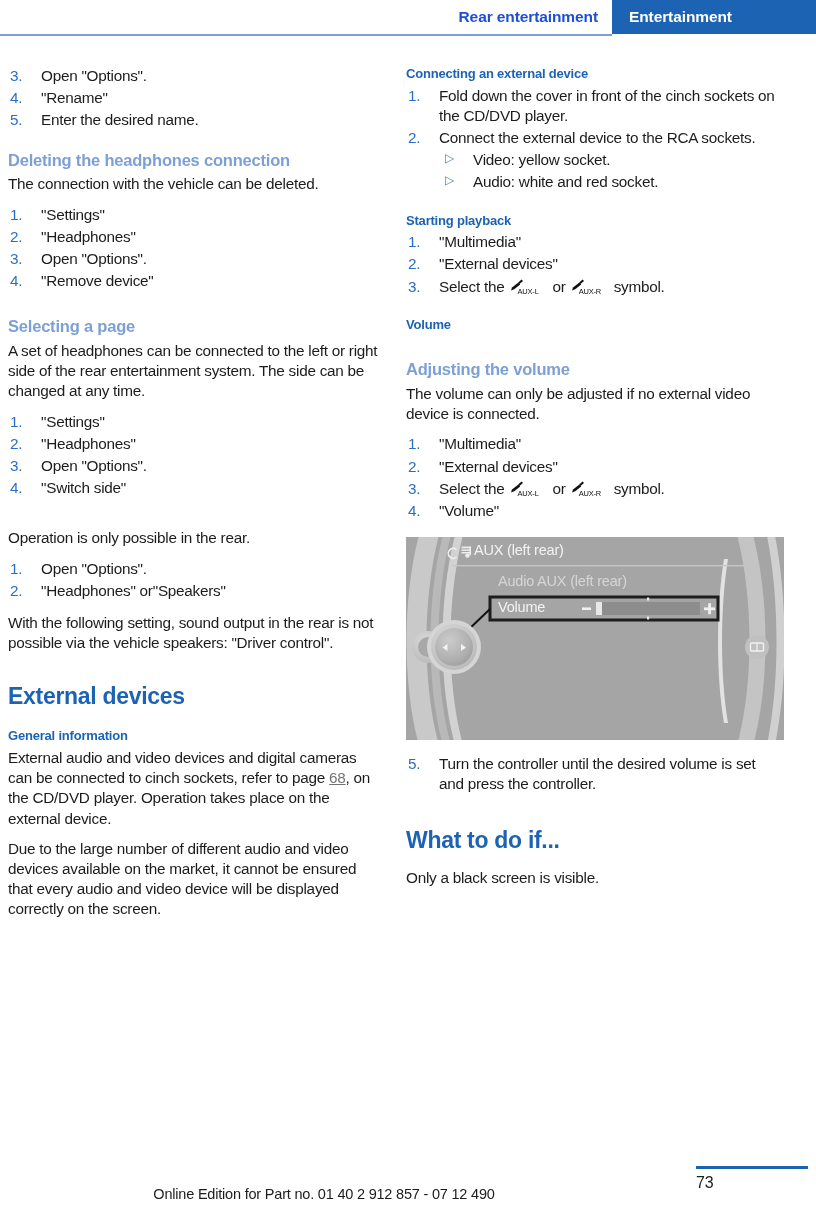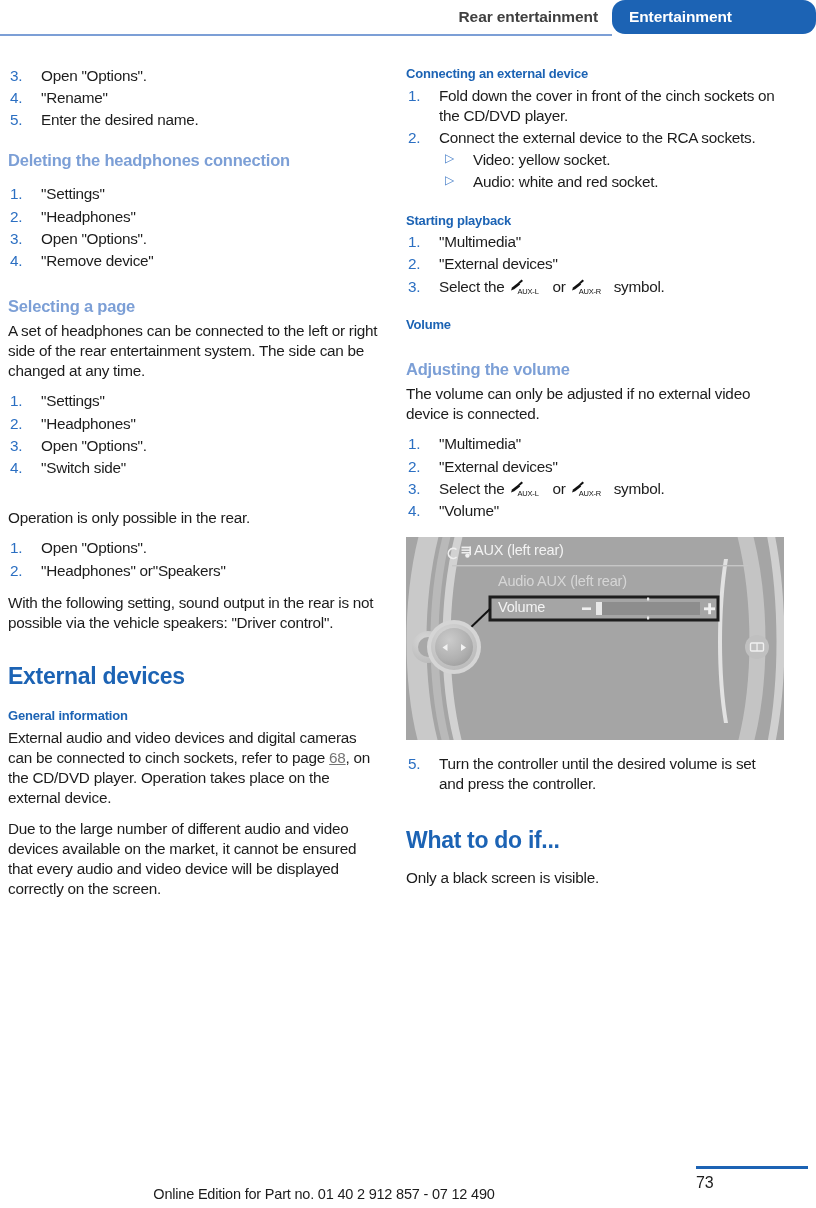--- a/index.html
+++ b/index.html
@@ -26,35 +26,34 @@
     justify-content: flex-end;
     align-items: stretch;
   }
   .hdr-chapter {
     display: flex;
     align-items: center;
     padding: 0 14px 0 10px;
     font-size: 15.5px;
     font-weight: bold;
     letter-spacing: -0.1px;
-    color: #404040;
+    color: #1d4ed8;
     background: #fff;
     text-align: center;
   }
   .hdr-section {
     display: flex;
     align-items: center;
     padding: 0 16px 0 17px;
     font-size: 15.5px;
     font-weight: bold;
     letter-spacing: -0.1px;
     color: #ffffff;
     background: #1c63b4;
     min-width: 204px;
-    border-radius: 13px;
   }
   .hdr-rule {
     position: absolute;
     top: 34px; left: 0;
     width: 612px; height: 2px;
     background: #7c9fd6;
   }
 
   
   .col {
@@ -205,20 +204,21 @@
       <li>
         <span class="num">5.</span>
         <span>Enter the desired name.</span>
       </li>
     </ol>
 
     <div class="sp18"></div>
 
     <h3 class="h3">Deleting the headphones connection</h3>
     <div class="sp4"></div>
+    <p class="body">The connection with the vehicle can be deleted.</p>
     <div class="sp10"></div>
     <ol class="steps">
       <li>
         <span class="num">1.</span>
         <span>"Settings"</span>
       </li>
       <li>
         <span class="num">2.</span>
         <span>"Headphones"</span>
       </li>

